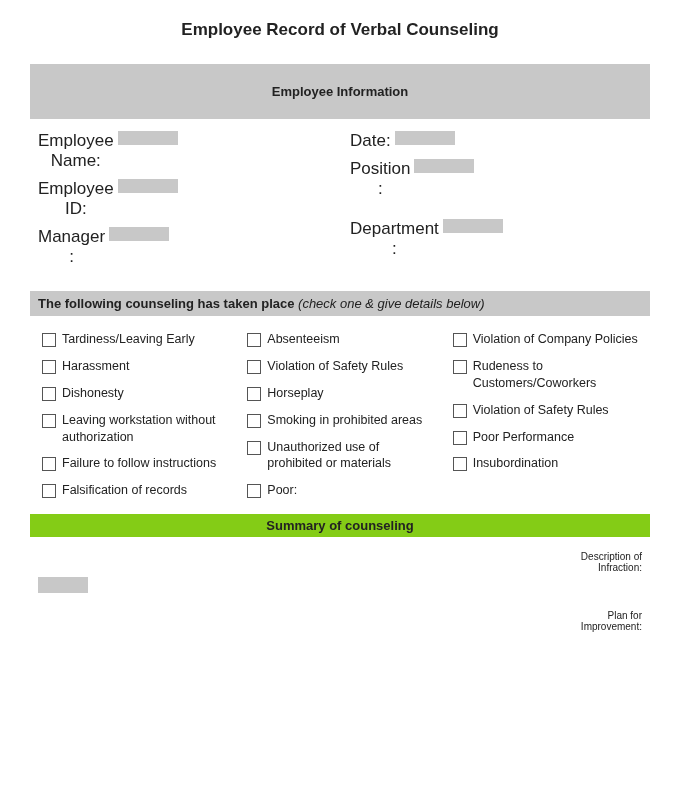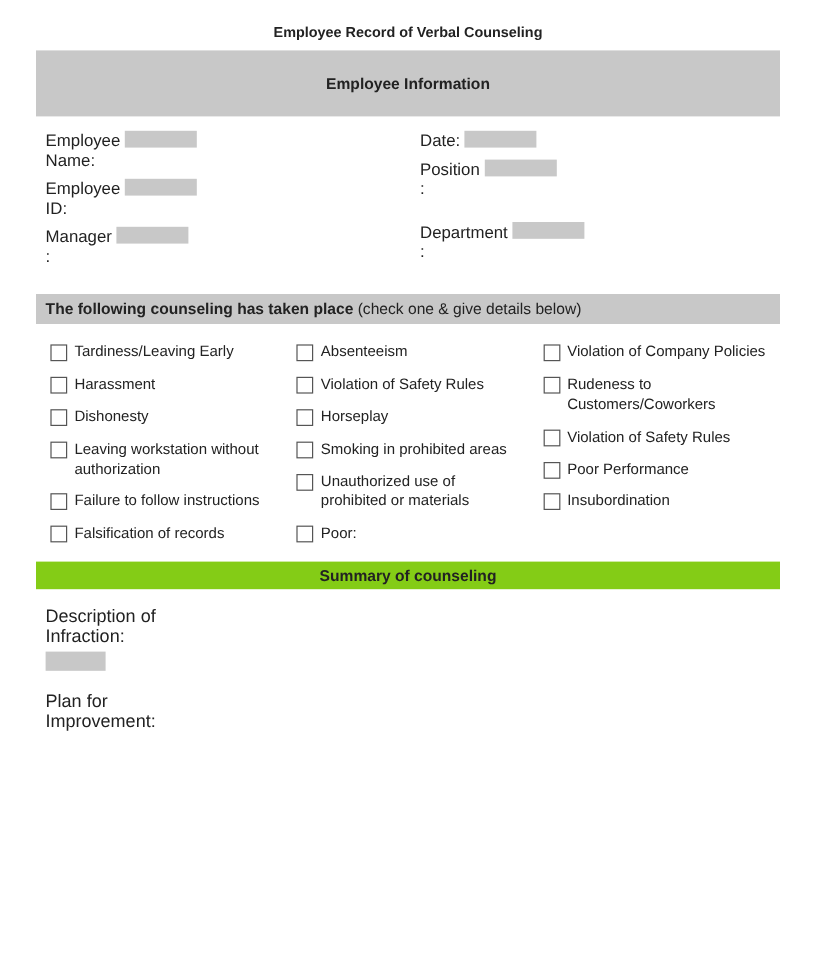--- a/index.html
+++ b/index.html
@@ -8,22 +8,22 @@
       font-size: 13px;
       background: #fff;
       color: #222;
       width: 680px;
       min-height: 810px;
       padding: 20px 30px;
     }
     .main-title {
       text-align: center;
       font-weight: bold;
-      font-size: 12px;
-      margin-bottom: 8px;
+      font-size: 17px;
+      margin-bottom: 24px;
     }
     .section-header {
       background: #c8c8c8;
       text-align: center;
       font-weight: bold;
       font-size: 13px;
       padding: 20px 8px;
       margin-bottom: 8px;
     }
     .employee-info-grid {
@@ -33,42 +33,44 @@
       padding: 4px 8px 12px 8px;
       margin-bottom: 12px;
     }
     .field-row {
       display: flex;
       align-items: flex-start;
       flex-wrap: wrap;
       gap: 4px;
     }
     .field-label {
-      font-size: 14px;
+      font-size: 17px;
       white-space: nowrap;
+      text-align: center;
     }
     .field-value {
       background: #c8c8c8;
       min-width: 60px;
       height: 14px;
       display: inline-block;
     }
     .counseling-section {
       margin-top: 10px;
     }
     .counseling-header {
       background: #c8c8c8;
       padding: 5px 8px;
       font-size: 13px;
       margin-bottom: 10px;
     }
     .counseling-header span.bold {
       font-weight: bold;
     }
     .counseling-header span.italic {
+      font-style: italic;
     }
     .checkboxes-grid {
       display: grid;
       grid-template-columns: 1fr 1fr 1fr;
       gap: 12px;
       padding: 0 8px;
     }
     .checkbox-item {
       display: flex;
       align-items: flex-start;
@@ -96,22 +98,23 @@
       padding: 4px 8px;
       margin-bottom: 10px;
     }
     .summary-body {
       padding: 4px 8px;
     }
     .summary-field {
       margin-bottom: 14px;
     }
     .summary-label {
-      font-size: 15px;
+      font-size: 10px;
       margin-bottom: 4px;
+      text-align: right;
     }
     .summary-box {
       background: #c8c8c8;
       width: 50px;
       height: 16px;
       display: inline-block;
     }
     .plan-field {
       margin-top: 7px;
     }

